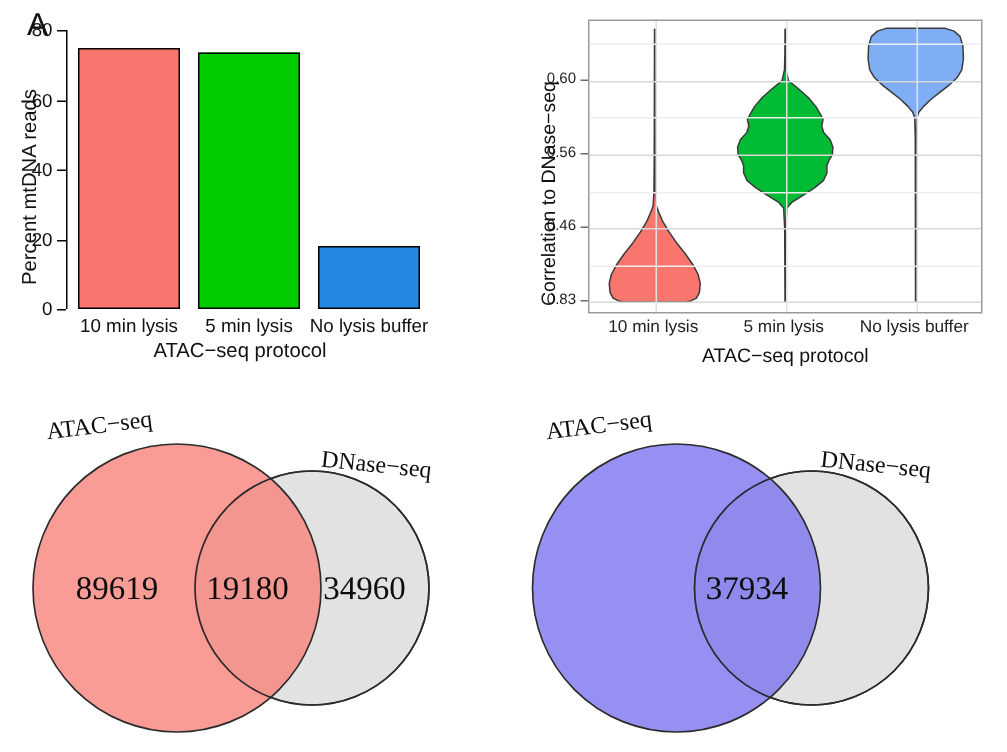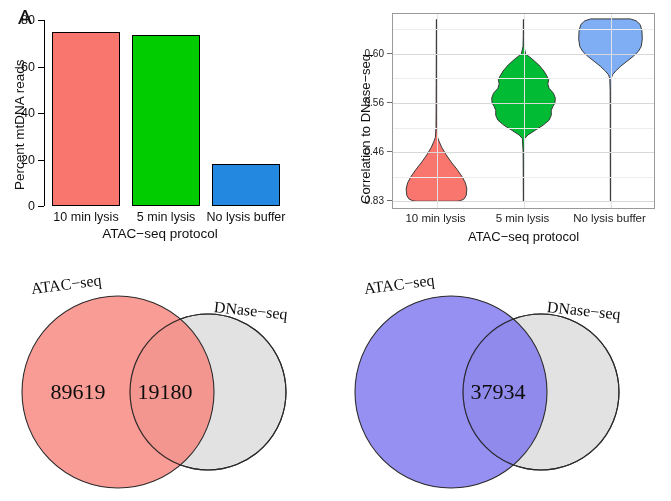--- a/index.html
+++ b/index.html
@@ -281,20 +281,21 @@
             <clipPath id="clip-0">
               <circle cx="118" cy="142" r="96"></circle>
             </clipPath>
           </defs>
           <circle cx="208" cy="142" r="78" fill="#E2E2E2" stroke="#2b2b2b" stroke-width="1.1"></circle>
           <circle cx="118" cy="142" r="96" fill="#F98078" fill-opacity="0.78" stroke="#2b2b2b" stroke-width="1.1"></circle>
           <circle cx="208" cy="142" r="78" fill="none" stroke="#2b2b2b" stroke-width="1.1"></circle>
         </svg>
         <div class="venn-count" style="left: 78px; top: 142px;">89619</div>
         <div class="venn-count" style="left: 165px; top: 142px;">19180</div>
+        <div class="venn-count" style="left: 243px; top: 142px;">34960</div>
         <div class="venn-set-label" style="left: 30px; top: 30px; transform: rotate(-7deg); transform-origin: 0px 0px;">ATAC−seq</div>
         <div class="venn-set-label" style="left: 215px; top: 48px; transform: rotate(6deg); transform-origin: 0px 0px;">DNase−seq</div>
       </div>
     <div class="venn" id="venn-right">
         <svg width="335" height="251">
           <defs>
             <clipPath id="clip-1">
               <circle cx="118" cy="142" r="96"></circle>
             </clipPath>
           </defs>

